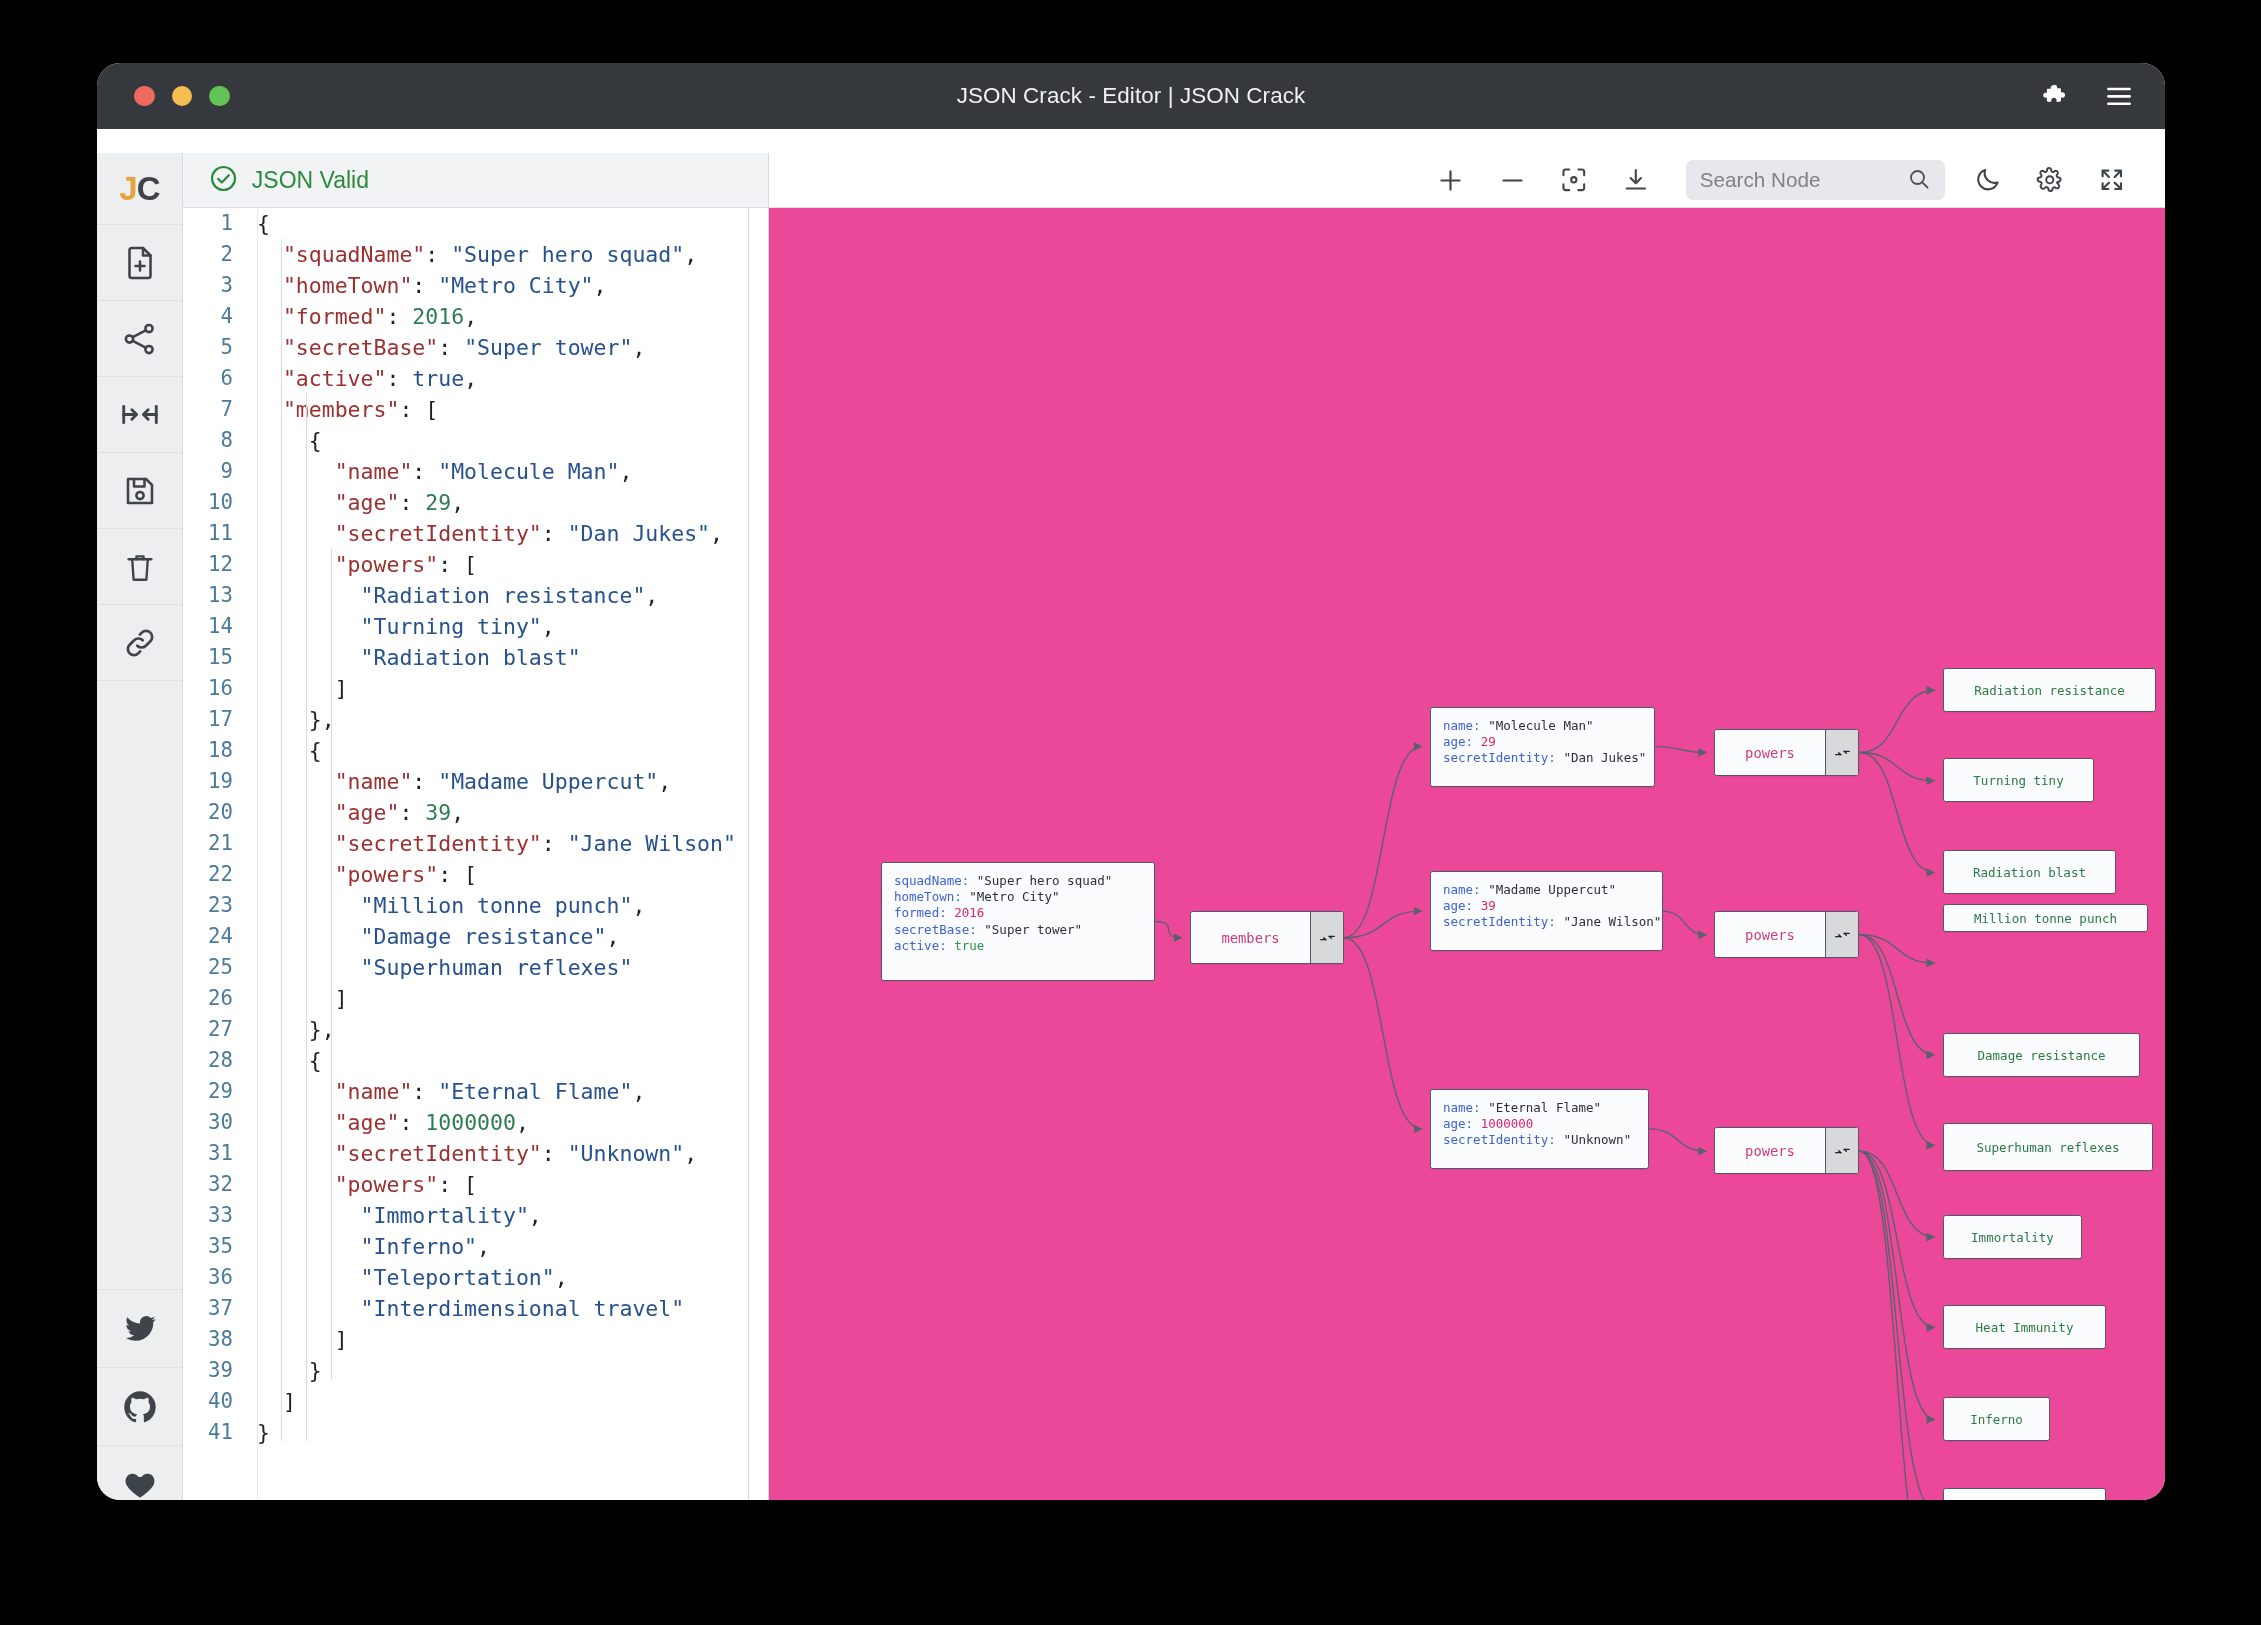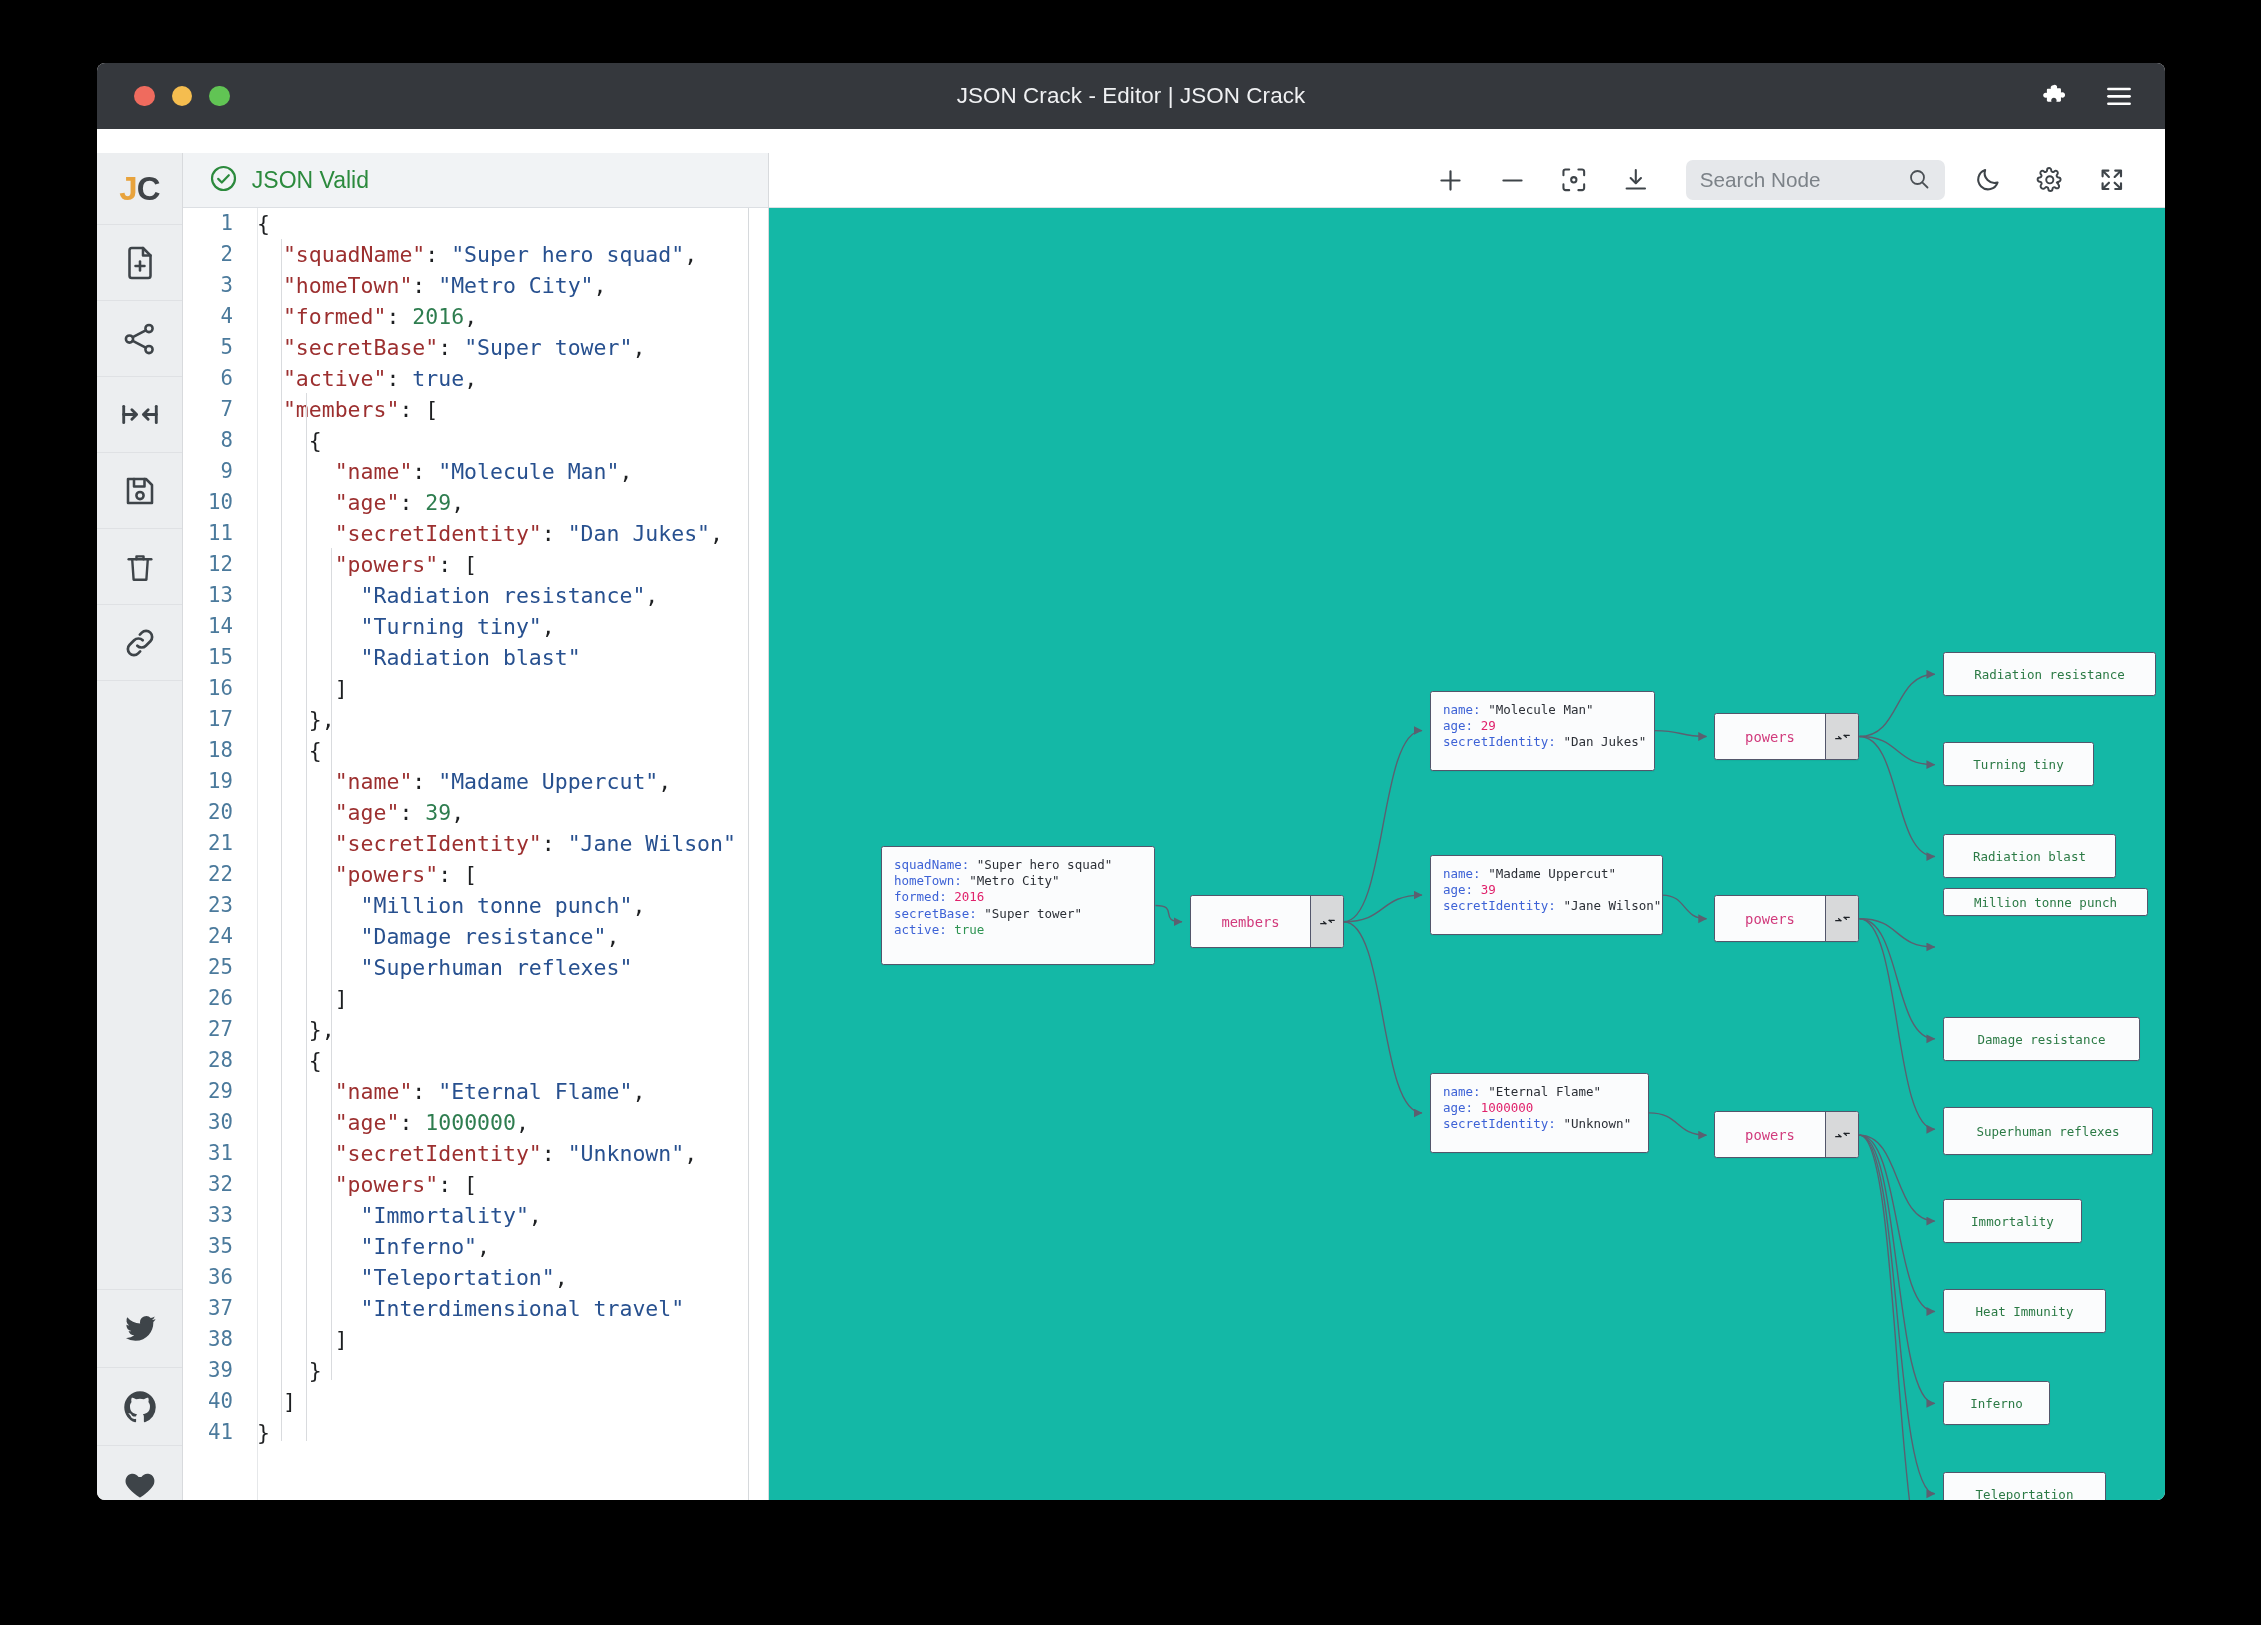--- a/index.html
+++ b/index.html
@@ -8,21 +8,21 @@
     background: #000000;
     font-family: "Liberation Sans", sans-serif;
     overflow: hidden;
   }
 
   
   #app-window {
     position: absolute;
     left: 97px; top: 63px;
     width: 2068px; height: 1437px;
-    border-radius: 8px;
+    border-radius: 23px;
     overflow: hidden;
     background: #ffffff;
     box-shadow: 0 8.6px 43px rgba(0,0,0,.6);
   }
 
   
   #titlebar {
     position: relative;
     height: 66px;
     background: #35383d;
@@ -110,22 +110,22 @@
     position: absolute; right: 19px; top: 0; bottom: 0; width: 0.9px;
     background: #d6d9dc;
   }
   #editor-gutter-edge {
     position: absolute; left: 74px; top: 0; bottom: 0; width: 0.9px; background: #e6e8ea;
   }
 
   
   #graph-pane {
     flex: 1 1 auto; position: relative;
-    background: #14b8a6;
-    display: flex; flex-direction: column;
+    background: #ec4899;
+    display: flex; flex-direction: column; gap: 16px;
   }
   #graph-toolbar {
     height: 55px; flex: 0 0 55px;
     background: #ffffff;
     border-bottom: 0.9px solid #dcdfe3;
     display: flex; align-items: center; justify-content: flex-end;
     gap: 24px; padding-right: 34px;
   }
   .gt-btn { width: 38px; height: 38px; display: flex; align-items: center; justify-content: center; cursor: pointer; }
   #search-box {

